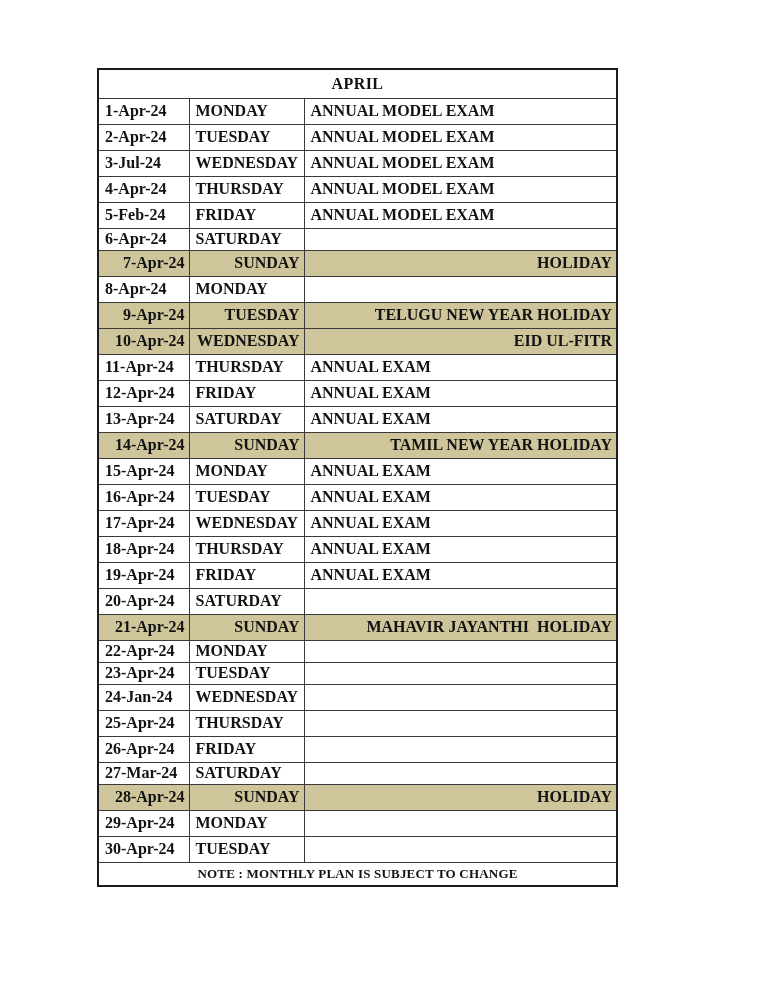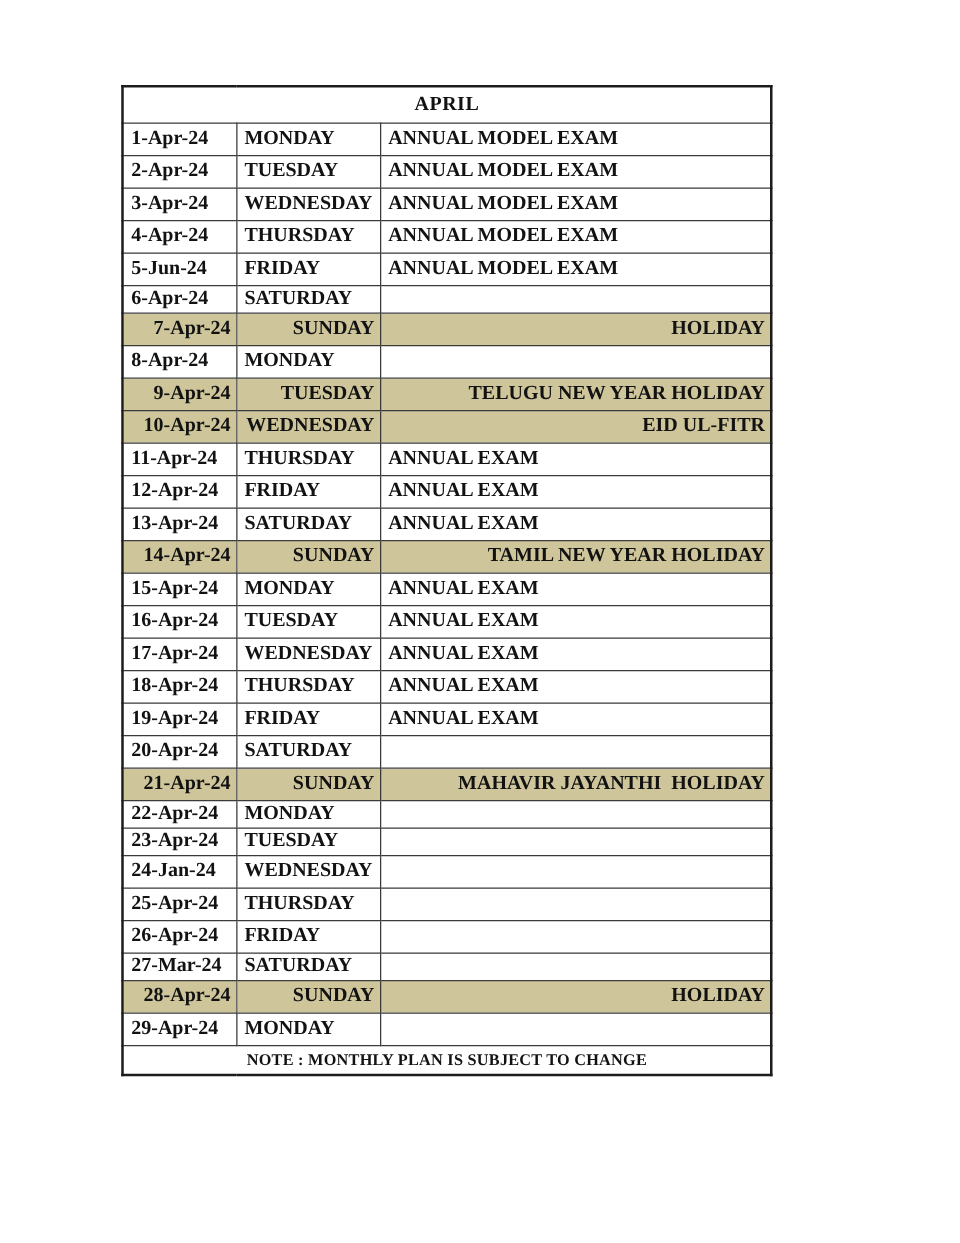--- a/index.html
+++ b/index.html
@@ -91,31 +91,31 @@
           <td class="col-date">1-Apr-24</td>
           <td class="col-day">MONDAY</td>
           <td class="col-event">ANNUAL MODEL EXAM</td>
         </tr>
         <tr class="">
           <td class="col-date">2-Apr-24</td>
           <td class="col-day">TUESDAY</td>
           <td class="col-event">ANNUAL MODEL EXAM</td>
         </tr>
         <tr class="">
-          <td class="col-date">3-Apr-24</td>
+          <td class="col-date">3-Jul-24</td>
           <td class="col-day">WEDNESDAY</td>
           <td class="col-event">ANNUAL MODEL EXAM</td>
         </tr>
         <tr class="">
           <td class="col-date">4-Apr-24</td>
           <td class="col-day">THURSDAY</td>
           <td class="col-event">ANNUAL MODEL EXAM</td>
         </tr>
         <tr class="">
-          <td class="col-date">5-Jun-24</td>
+          <td class="col-date">5-Feb-24</td>
           <td class="col-day">FRIDAY</td>
           <td class="col-event">ANNUAL MODEL EXAM</td>
         </tr>
         <tr class="short">
           <td class="col-date">6-Apr-24</td>
           <td class="col-day">SATURDAY</td>
           <td class="col-event"></td>
         </tr>
         <tr class="hl ">
           <td class="col-date">7-Apr-24</td>
@@ -223,20 +223,25 @@
           <td class="col-event"></td>
         </tr>
         <tr class="hl ">
           <td class="col-date">28-Apr-24</td>
           <td class="col-day">SUNDAY</td>
           <td class="col-event">HOLIDAY</td>
         </tr>
         <tr class="">
           <td class="col-date">29-Apr-24</td>
           <td class="col-day">MONDAY</td>
+          <td class="col-event"></td>
+        </tr>
+        <tr class="">
+          <td class="col-date">30-Apr-24</td>
+          <td class="col-day">TUESDAY</td>
           <td class="col-event"></td>
         </tr>
       </tbody>
     <tfoot>
       <tr class="note-row">
         <td class="note-cell" colspan="3">NOTE : MONTHLY PLAN IS SUBJECT TO CHANGE</td>
       </tr>
     </tfoot>
   </table>
 </div>

